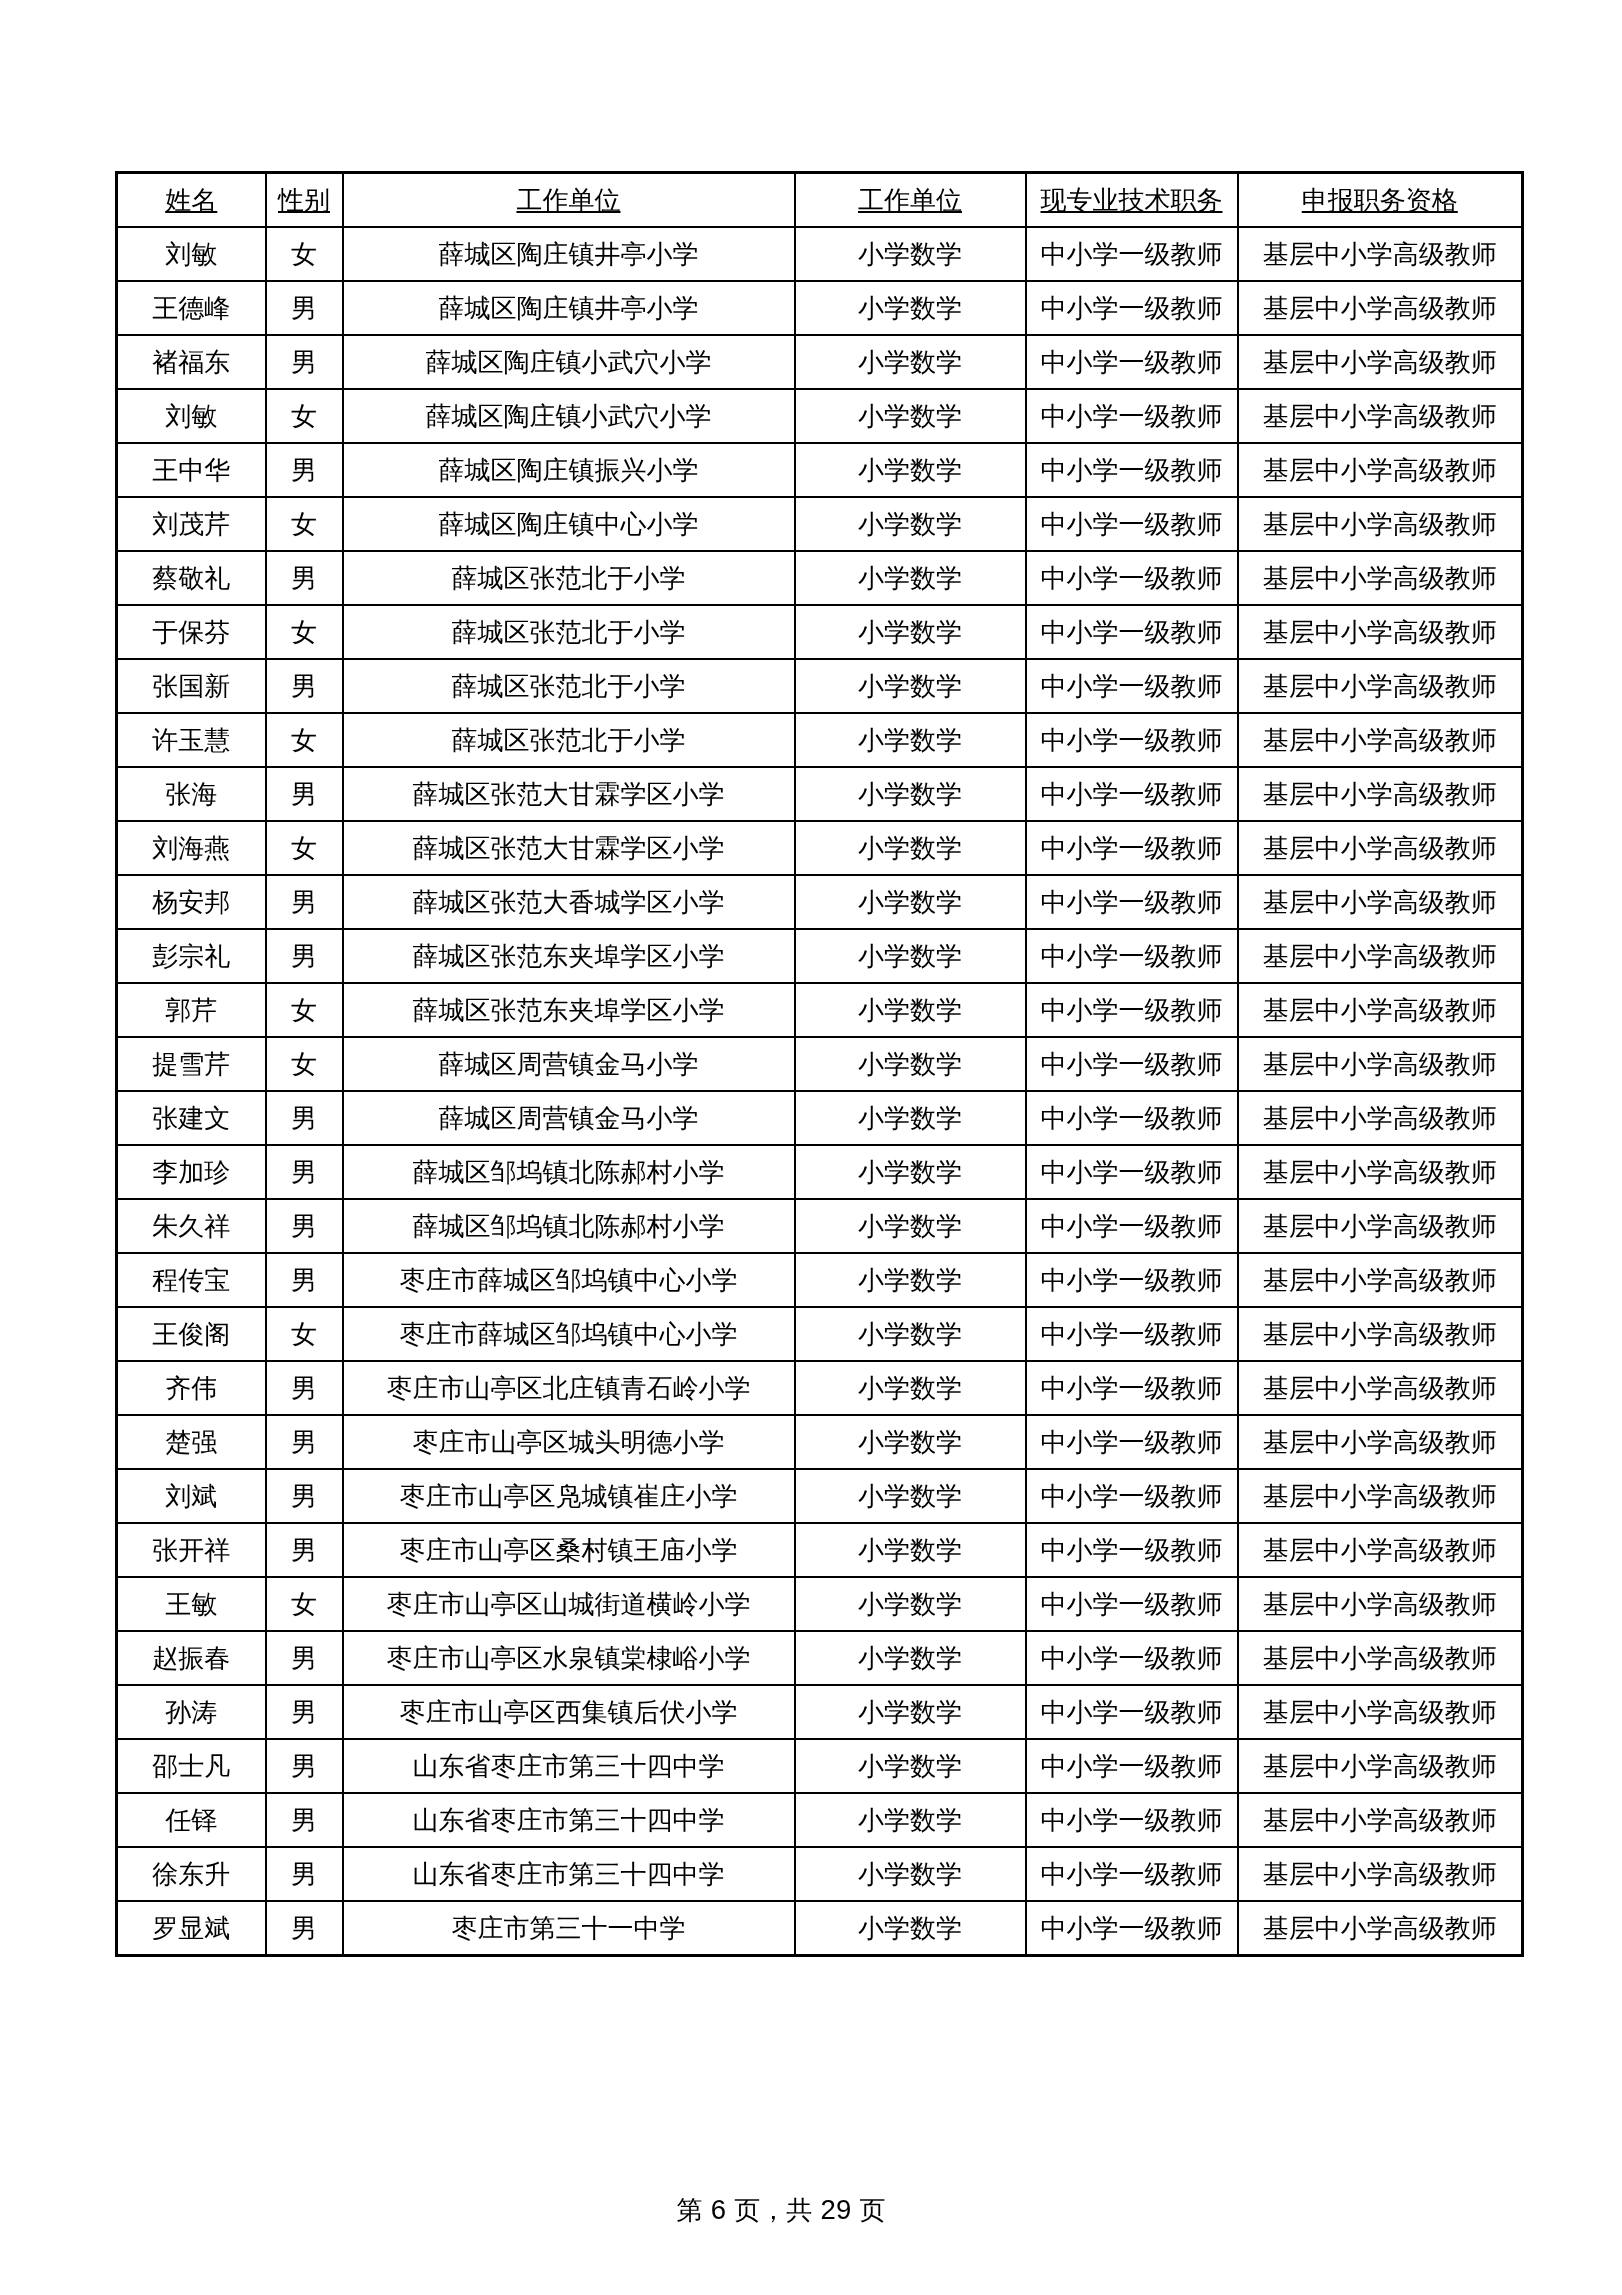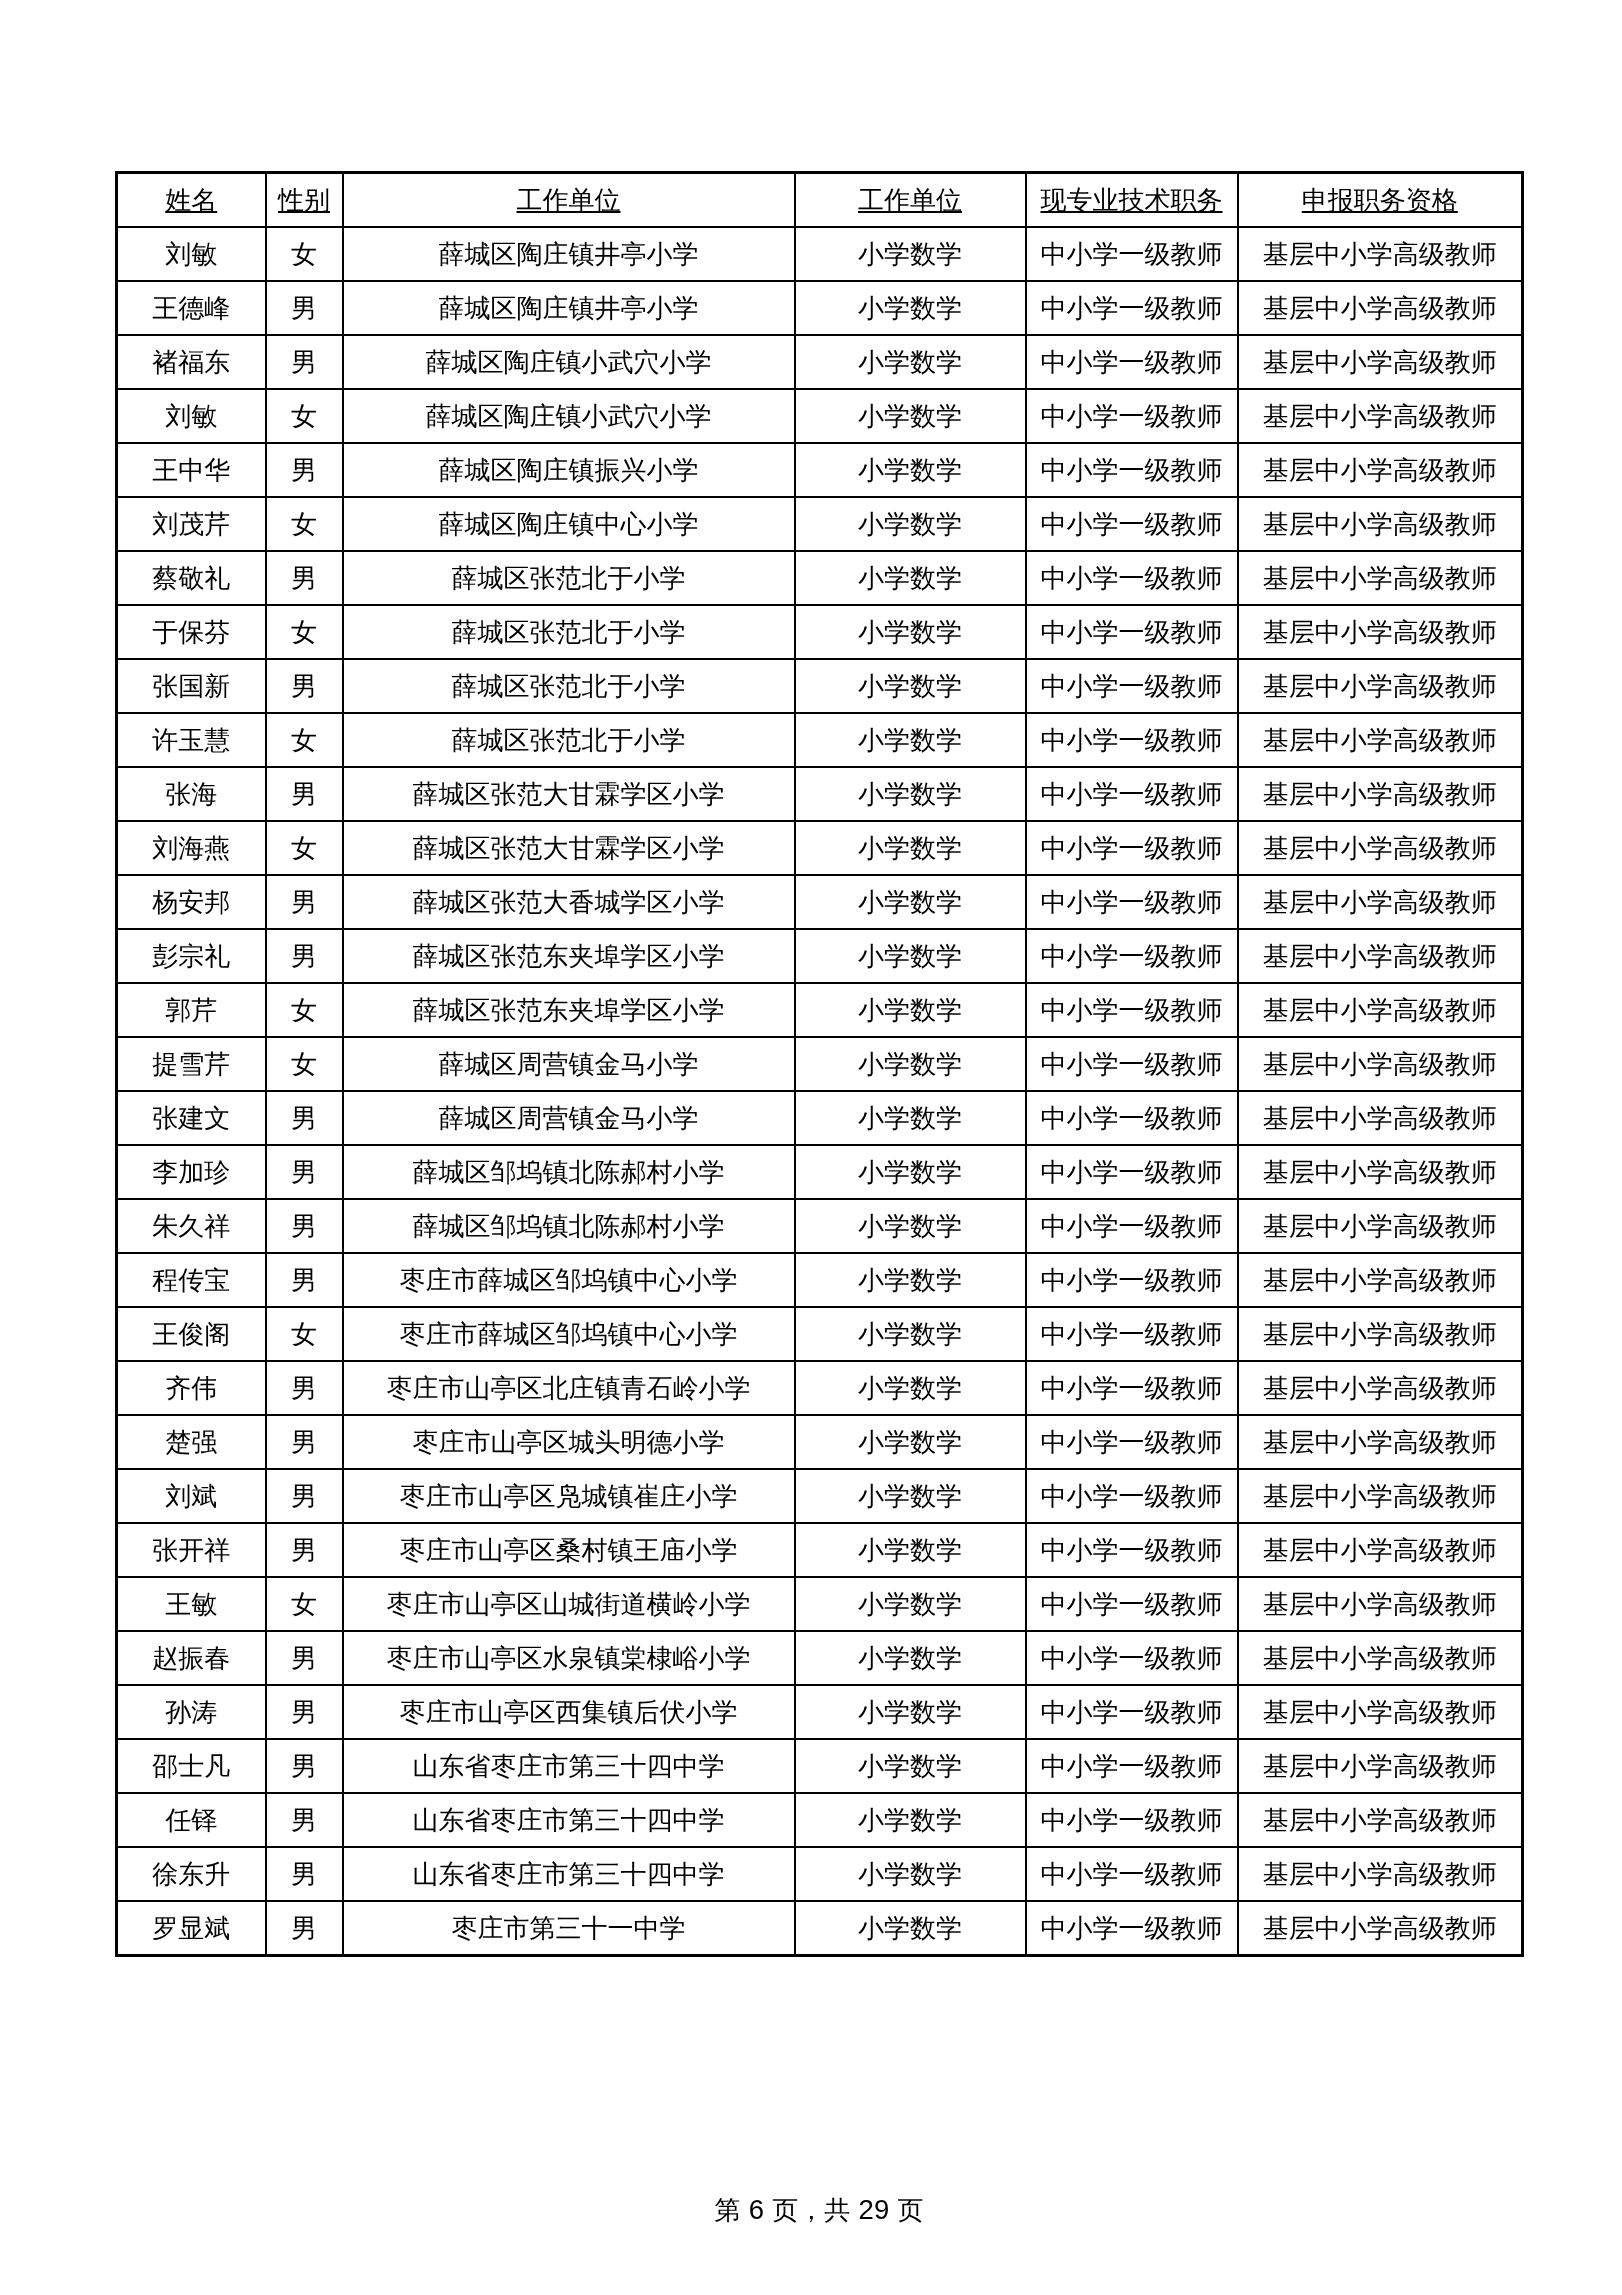--- a/index.html
+++ b/index.html
@@ -24,21 +24,20 @@
   col.c-name { width: 149px; }
   col.c-sex { width: 77px; }
   col.c-unit { width: 452px; }
   col.c-major { width: 231px; }
   col.c-title { width: 212px; }
   col.c-apply { width: 285px; }
   .footer {
     position: absolute; left: 0; width: 1562px; top: 2193px;
     text-align: center; font-size: 26px;
     font-family: "DejaVu Serif", "Liberation Serif", serif;
-    margin-left: 38px;
   }
   .footer .num { font-family: "Liberation Sans", sans-serif; font-size: 27.5px; }
 </style>
 </head>
 <body>
 
 <table class="page-table">
   <colgroup>
     <col class="c-name">
       <col class="c-sex">

